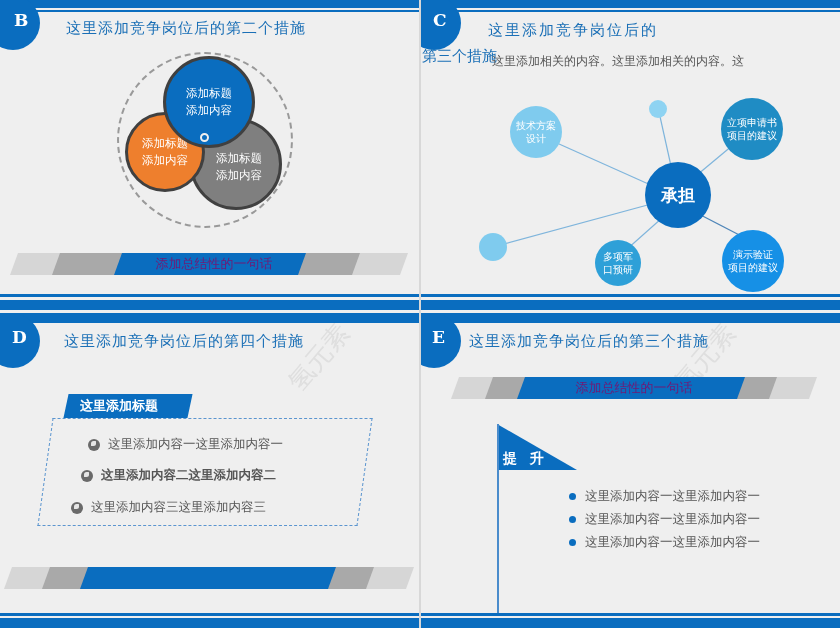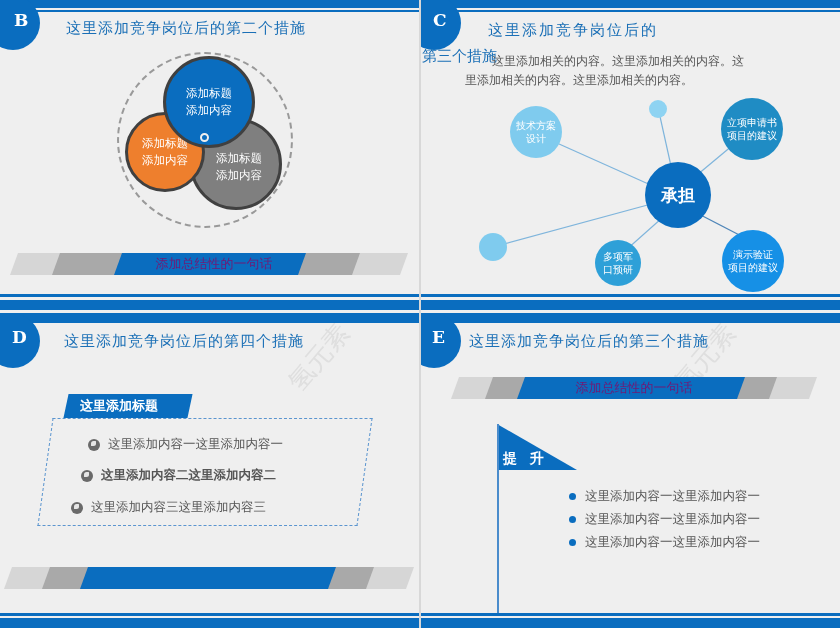--- a/index.html
+++ b/index.html
@@ -186,21 +186,20 @@
 
 <div class="slide" id="slide-c">
   <div class="topbar" style="top:0;height:8px;"></div>
   <div class="thinline" style="top:10px;"></div>
   <div class="badge" style="top:-4px;">
     <span class="badge-letter" style="top:14px;left:26px;">C</span>
   </div>
   <div class="slide-title" style="left:67px;top:21px;letter-spacing:2px;">这里添加竞争岗位后的</div>
   <div class="slide-title" style="left:1px;top:47px;letter-spacing:0;font-size:15px;">第三个措施</div>
   <div class="desc-text" style="left:71px;top:51px;">这里添加相关的内容。这里添加相关的内容。这</div>
-  <div class="desc-text" style="left:44px;top:70px;">里添加相关的内容。这里添加相关的内容。</div>
 
   <svg class="net-svg" width="419" height="300">
     <line x1="118" y1="135" x2="252" y2="195" stroke="#7fb5dc" stroke-width="1.2"></line>
     <line x1="238" y1="112" x2="252" y2="175" stroke="#7fb5dc" stroke-width="1.2"></line>
     <line x1="330" y1="130" x2="270" y2="180" stroke="#7fb5dc" stroke-width="1.2"></line>
     <line x1="72" y1="247" x2="245" y2="200" stroke="#7fb5dc" stroke-width="1.2"></line>
     <line x1="205" y1="250" x2="250" y2="210" stroke="#7fb5dc" stroke-width="1.2"></line>
     <line x1="328" y1="240" x2="270" y2="210" stroke="#4f86b8" stroke-width="1.4"></line>
   </svg>
 

